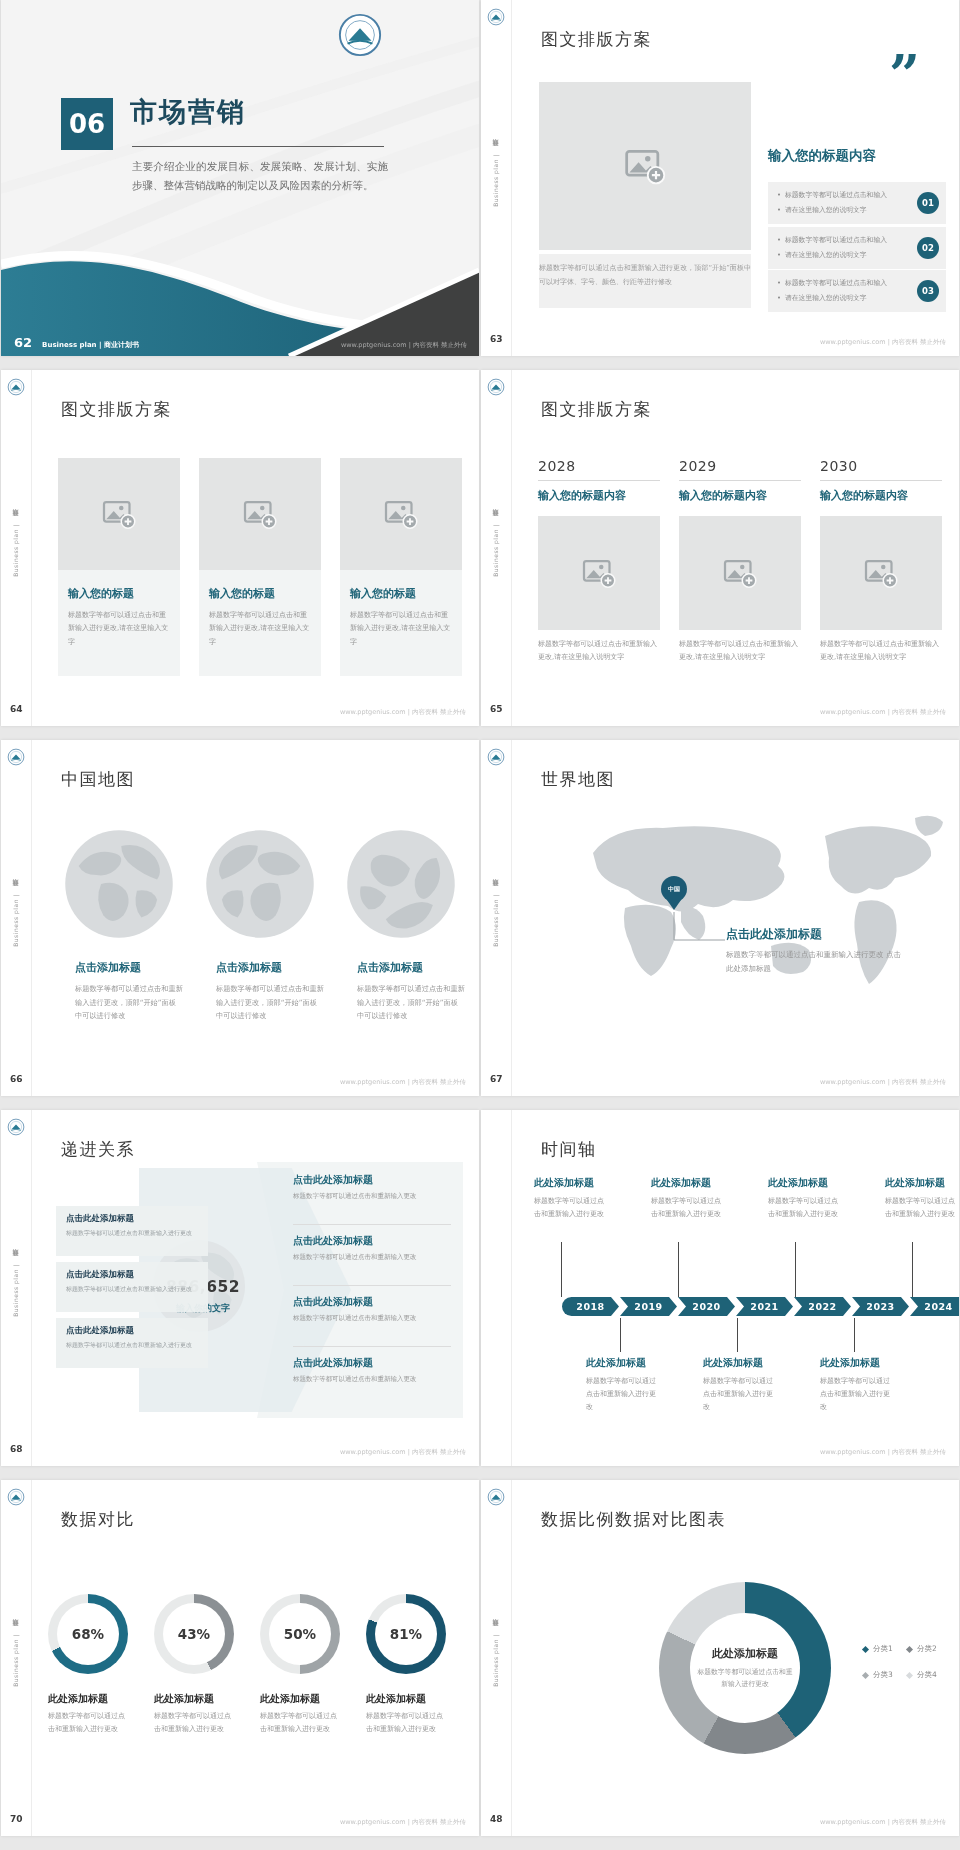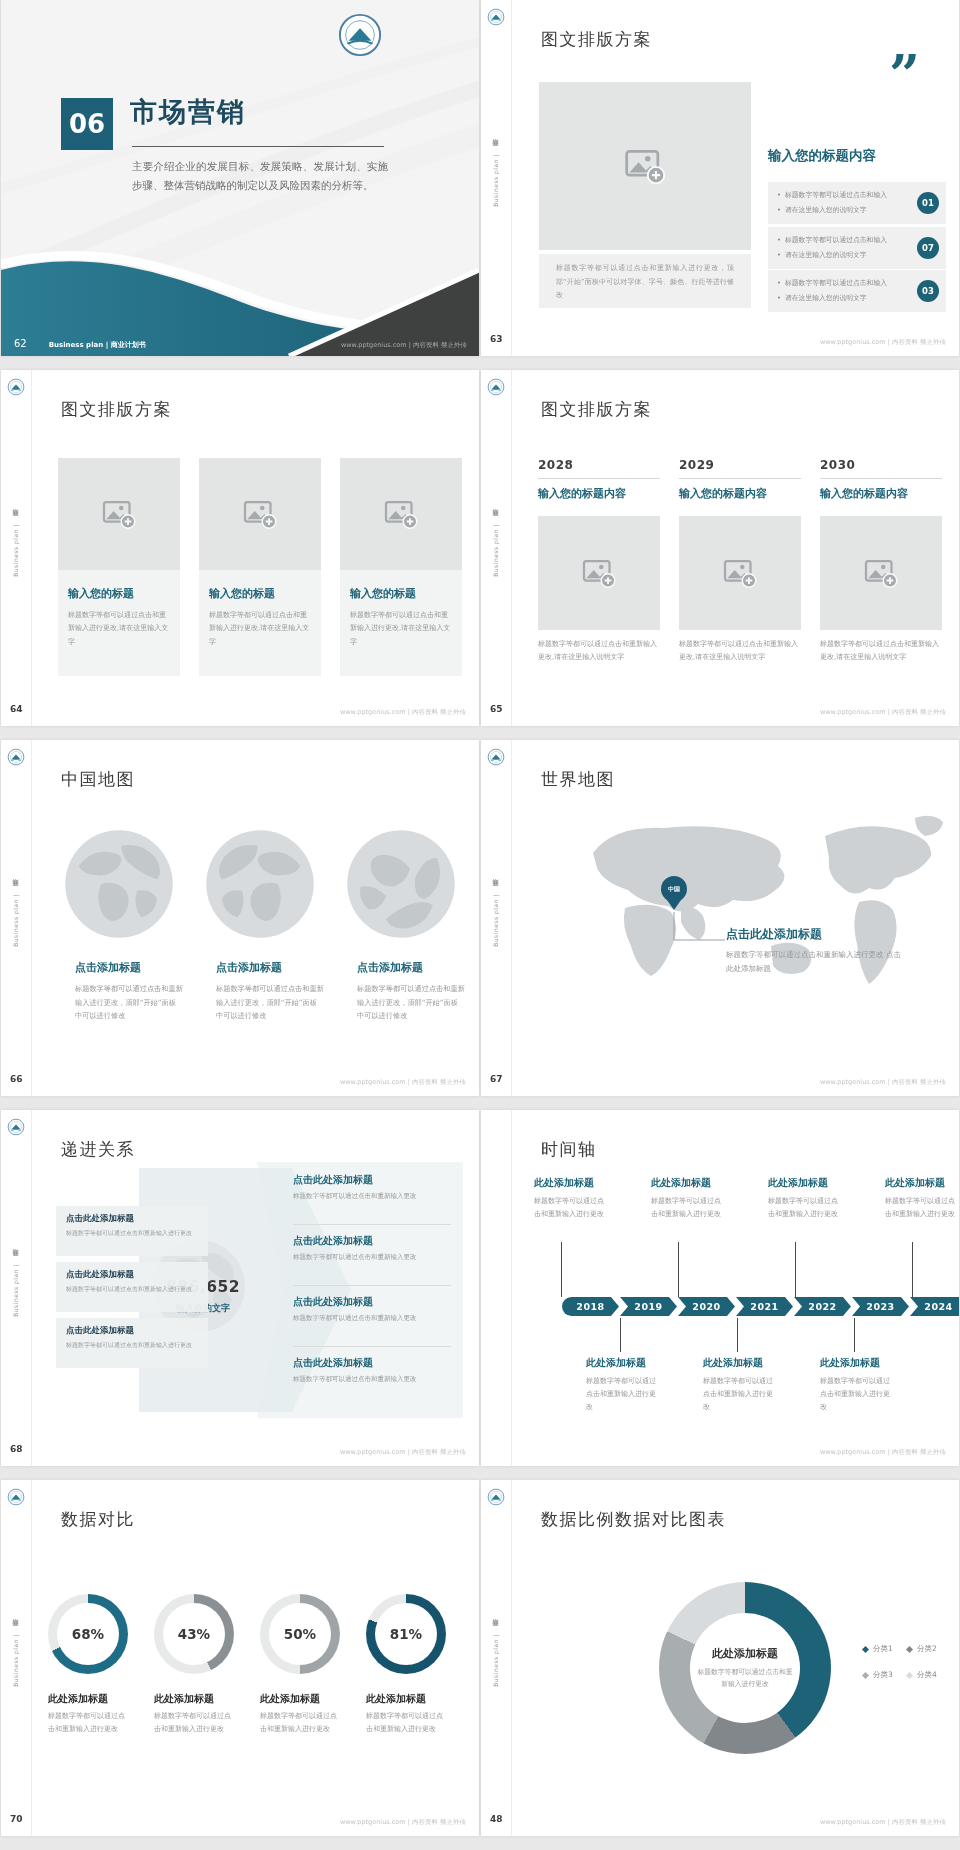--- a/index.html
+++ b/index.html
@@ -9,34 +9,34 @@
   .sb{position:absolute;left:0;top:0;width:30px;height:100%;}
   .logo-sm{position:absolute;top:8px;left:6px;width:18px;height:18px;}
   .vtext{position:absolute;top:50%;left:50%;transform:translate(-50%,-50%) rotate(180deg);writing-mode:vertical-rl;font-size:6px;color:#9a9a9a;letter-spacing:.5px;white-space:nowrap;}
   .pg{position:absolute;bottom:12px;left:9px;font-size:9px;font-weight:bold;color:#3c3c3c;}
   .sbline{position:absolute;left:30px;top:0;bottom:0;width:1px;background:#ededed;}
   .s-title{position:absolute;left:60px;top:28px;font-size:17px;color:#3d3d3d;letter-spacing:1.5px;}
   .s-foot{position:absolute;right:13px;bottom:9px;font-size:6.5px;color:#c3c3c3;}
   
   .ph{position:absolute;background:#e3e4e4;display:flex;align-items:center;justify-content:center;}
   .phicon{width:36px;height:36px;opacity:.85;}
-  .cap{position:absolute;background:#f0f0f0;box-sizing:border-box;padding:8px 17px;font-size:7px;color:#9b9b9b;line-height:1.95;word-break:break-all;text-align:justify;}
+  .cap{position:absolute;background:#f0f0f0;box-sizing:border-box;padding:8px 0;font-size:7px;color:#9b9b9b;line-height:1.95;word-break:break-all;text-align:justify;}
   .teal{color:#1f6478;}
   .bodytxt{font-size:7px;color:#969696;line-height:1.9;word-break:break-all;}
   
   .quote{position:absolute;left:408px;top:48px;font-family:"DejaVu Serif","Liberation Serif",serif;font-size:54px;font-weight:bold;color:#1f6478;line-height:1;}
   .h63{position:absolute;left:287px;top:147px;font-size:13.5px;font-weight:bold;}
   .row63{position:absolute;left:287px;width:178px;height:42px;background:#f0f0f0;box-sizing:border-box;padding:6px 34px 6px 9px;}
   .bl{font-size:6.8px;color:#8c8c8c;line-height:2.15;white-space:nowrap;overflow:hidden;}
   .bl::before{content:"•";margin-right:4px;color:#8c8c8c;}
   .badge{position:absolute;right:7px;top:50%;transform:translateY(-50%);width:22px;height:22px;border-radius:50%;background:#1e6277;color:#fff;font-size:8.5px;font-weight:bold;display:flex;align-items:center;justify-content:center;}
   
   .col-h{font-size:11px;font-weight:bold;color:#1f6478;}
   .panel64{position:absolute;width:122px;background:#f2f4f4;box-sizing:border-box;padding:16px 10px 10px;}
-  .year{font-size:12px;font-weight:bold;color:#404040;letter-spacing:.5px;}
+  .year{font-size:14px;font-weight:normal;color:#404040;letter-spacing:.5px;}
   .yhr{height:1px;background:#d8d8d8;margin:6px 0 7px;}
   
   .globe{position:absolute;width:112px;height:112px;}
   
   .pin{position:absolute;width:26px;height:26px;border-radius:50%;background:#1c5a74;display:flex;align-items:center;justify-content:center;z-index:2;}
   .pin::after{content:"";position:absolute;left:50%;bottom:-8px;transform:translateX(-50%);border:7px solid transparent;border-top:10px solid #1c5a74;border-bottom:0;}
   .pinlabel{color:#fff;font-size:6px;font-weight:bold;}
   
   .rpanel{position:absolute;left:256px;top:52px;width:206px;height:256px;background:#f2f5f5;clip-path:polygon(0 0,100% 0,100% 100%,0 100%,13% 50%);}
   .arrow68{position:absolute;left:138px;top:58px;width:212px;height:244px;background:rgba(229,236,238,.85);clip-path:polygon(0 0,72% 0,100% 50%,72% 100%,0 100%);}
@@ -74,21 +74,21 @@
   .lmk{width:5px;height:5px;display:inline-block;margin-right:5px;transform:rotate(45deg);background:#999;}
   
   .cover{background:#f4f4f4;}
   .cover .deco{position:absolute;inset:0;}
   .numsq{position:absolute;left:60px;top:98px;width:52px;height:52px;background:#1e6077;color:#fff;font-size:26px;font-weight:bold;display:flex;align-items:center;justify-content:center;}
   .ctitle{position:absolute;left:129px;top:94px;font-size:27px;font-weight:bold;color:#1d4a5e;letter-spacing:2px;}
   .cline{position:absolute;left:131px;top:146px;width:252px;height:1px;background:#5c5c5c;}
   .cdesc{position:absolute;left:131px;top:157px;width:256px;font-size:10.5px;color:#6f6f6f;line-height:1.85;text-align:justify;word-break:break-all;}
   .logo-lg{position:absolute;left:336px;top:12px;width:46px;height:46px;}
   .cfootL{position:absolute;left:13px;bottom:6px;z-index:3;color:#fff;font-size:7px;display:flex;align-items:baseline;}
-  .cfootL .n{font-size:10px;font-weight:normal;margin-right:22px;}
+  .cfootL .n{font-size:13px;font-weight:bold;margin-right:10px;}
   .cfootL .cn{font-weight:bold;}
   .cfootR{position:absolute;right:12px;bottom:6px;z-index:3;color:#a9a9a9;font-size:6.5px;}
 </style>
 </head>
 <body>
 
 <svg width="0" height="0" style="position:absolute">
   <defs>
     <symbol id="logo" viewBox="0 0 48 48">
       <circle cx="24" cy="24" r="21" fill="#fff" stroke="#4a7fa6" stroke-width="2"></circle>
@@ -164,21 +164,21 @@
   <div class="quote">”</div>
   <div class="h63 teal">输入您的标题内容</div>
   <div class="row63" style="top:182px">
     <div class="bl">标题数字等都可以通过点击和输入</div>
     <div class="bl">请在这里输入您的说明文字</div>
     <div class="badge">01</div>
   </div>
   <div class="row63" style="top:227px">
     <div class="bl">标题数字等都可以通过点击和输入</div>
     <div class="bl">请在这里输入您的说明文字</div>
-    <div class="badge">07</div>
+    <div class="badge">02</div>
   </div>
   <div class="row63" style="top:270px">
     <div class="bl">标题数字等都可以通过点击和输入</div>
     <div class="bl">请在这里输入您的说明文字</div>
     <div class="badge">03</div>
   </div>
   <div class="s-foot">www.pptgenius.com | 内容资料 禁止外传</div>
 </div>
 
 <div class="slide" style="left:1px;top:370px">

